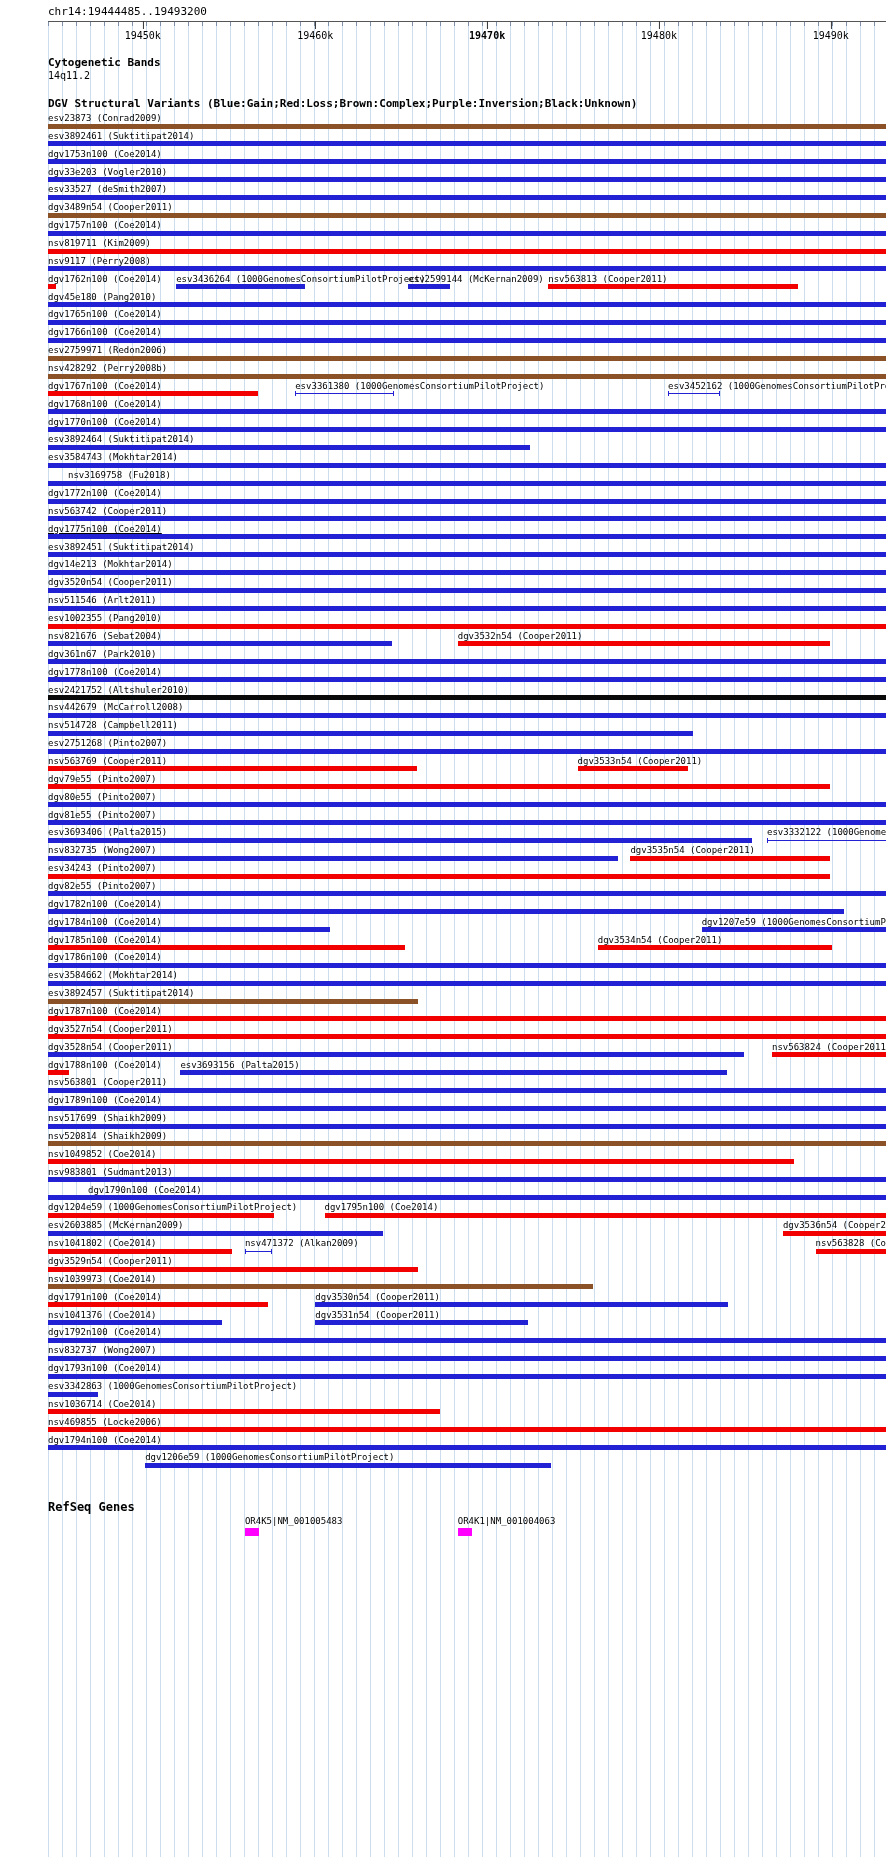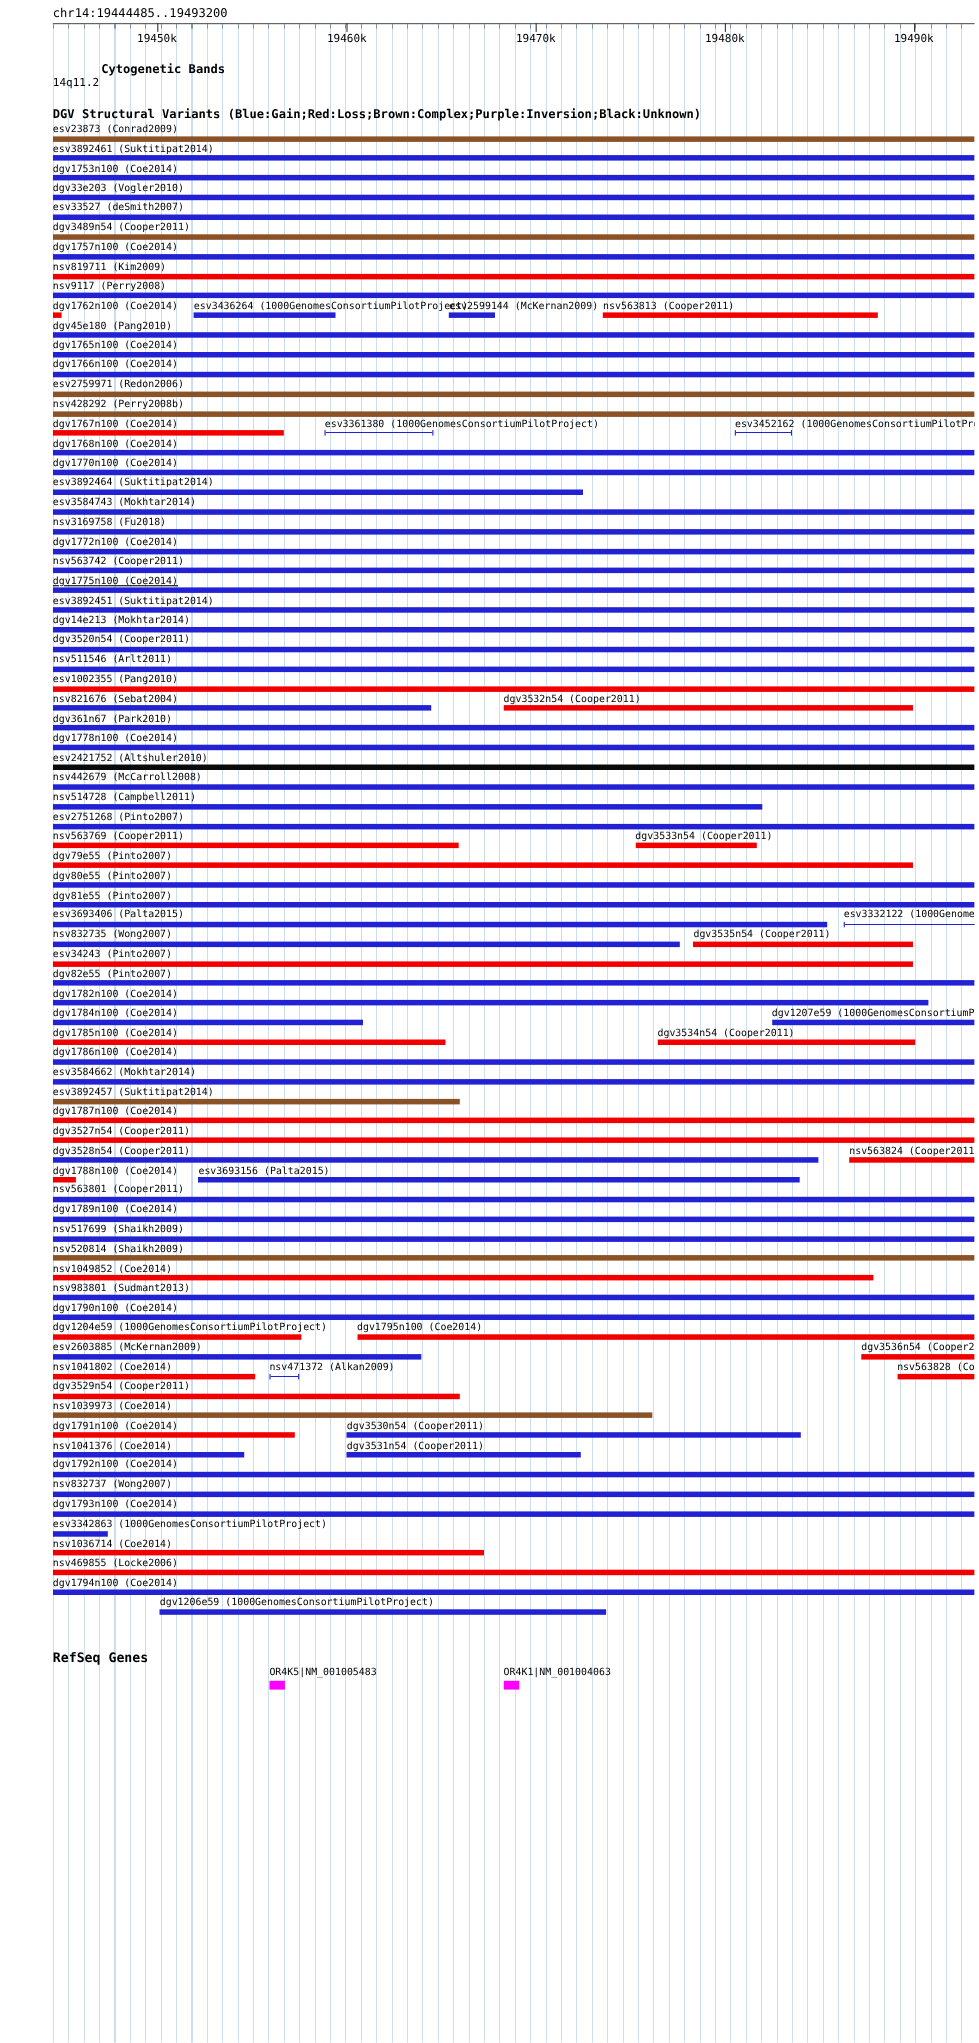--- a/index.html
+++ b/index.html
@@ -8,21 +8,21 @@
   .track{position:absolute;left:48px;top:0;width:838px;height:1857px;}
   .grid{position:absolute;left:0;top:21px;width:100%;height:1836px;
         background:repeating-linear-gradient(to right,#ccdded 0px,#ccdded 1px,transparent 1px,transparent 14px);}
   .pos{position:absolute;top:5px;left:0;font-size:11px;white-space:pre;}
   .ruler{position:absolute;top:21px;left:0;width:100%;height:6px;border-top:1px solid #555;
          background:repeating-linear-gradient(to right,#7f8fae 0px,#7f8fae 1px,transparent 1px,transparent 14px);
          background-size:100% 4px;background-repeat:no-repeat;}
   #ruler-nums{position:absolute;top:30px;left:0;width:100%;height:12px;}
   .ruler-num{position:absolute;top:0;transform:translateX(-50%);font-size:10px;white-space:pre;}
   .ruler-num::before{content:"";position:absolute;left:50%;top:-9px;width:1px;height:8px;background:#333;}
-  .cyto-title{position:absolute;top:56px;left:0;font-size:11px;font-weight:bold;white-space:pre;padding-left:44px;}
+  .cyto-title{position:absolute;top:56px;left:0;font-size:11px;font-weight:bold;white-space:pre;}
   .cyto-band{position:absolute;top:70px;left:0;font-size:10px;white-space:pre;}
   .dgv-title{position:absolute;top:97px;left:0;font-size:11px;font-weight:bold;white-space:pre;}
   #dgv-rows{position:absolute;top:112px;left:0;width:838px;height:1378px;overflow:hidden;}
   .dgv-row{position:relative;height:17.87px;}
   .v-label{position:absolute;top:1px;font-size:9px;line-height:10px;white-space:pre;}
   .v-bar{position:absolute;top:11.5px;height:5px;}
   .refseq-title{position:absolute;top:1500px;left:0;font-size:12px;font-weight:bold;white-space:pre;}
   #refseq-track{position:absolute;top:1516px;left:0;width:838px;height:26px;}
   .gene-label{position:absolute;top:0;font-size:9px;white-space:pre;}
   .gene-box{position:absolute;top:12px;height:8px;}
@@ -31,21 +31,21 @@
 <body>
 
 <div class="page">
   <div class="track">
     <div class="grid"></div>
     <div class="pos">chr14:19444485..19493200</div>
     <div class="ruler"></div>
     <div id="ruler-nums">
         <span class="ruler-num" style="left: 11.3%;">19450k</span>
         <span class="ruler-num" style="left: 31.9%;">19460k</span>
-        <span class="ruler-num" style="left: 52.4%;">19470k</span>
+        <span class="ruler-num" style="left: 52.4%; font-weight: bold;">19470k</span>
         <span class="ruler-num" style="left: 72.9%;">19480k</span>
         <span class="ruler-num" style="left: 93.4%;">19490k</span>
       </div>
     <div class="cyto-title">Cytogenetic Bands</div>
     <div class="cyto-band">14q11.2</div>
     <div class="dgv-title">DGV Structural Variants (Blue:Gain;Red:Loss;Brown:Complex;Purple:Inversion;Black:Unknown)</div>
     <div id="dgv-rows">
         <div class="dgv-row">
           <span class="v-label" style="left: 0%;">esv23873 (Conrad2009)</span>
           <div class="v-bar" style="left: 0%; width: 100%; background: rgb(138, 82, 38);"></div>
@@ -130,21 +130,21 @@
         </div>
         <div class="dgv-row">
           <span class="v-label" style="left: 0%;">esv3892464 (Suktitipat2014)</span>
           <div class="v-bar" style="left: 0%; width: 57.5%; background: rgb(34, 34, 212);"></div>
         </div>
         <div class="dgv-row">
           <span class="v-label" style="left: 0%;">esv3584743 (Mokhtar2014)</span>
           <div class="v-bar" style="left: 0%; width: 100%; background: rgb(34, 34, 212);"></div>
         </div>
         <div class="dgv-row">
-          <span class="v-label" style="left: 0%;">nsv3169758 (Fu2018)</span>
+          <span class="v-label" style="left: 0%; padding-left: 20px;">nsv3169758 (Fu2018)</span>
           <div class="v-bar" style="left: 0%; width: 100%; background: rgb(34, 34, 212);"></div>
         </div>
         <div class="dgv-row">
           <span class="v-label" style="left: 0%;">dgv1772n100 (Coe2014)</span>
           <div class="v-bar" style="left: 0%; width: 100%; background: rgb(34, 34, 212);"></div>
         </div>
         <div class="dgv-row">
           <span class="v-label" style="left: 0%;">nsv563742 (Cooper2011)</span>
           <div class="v-bar" style="left: 0%; width: 100%; background: rgb(34, 34, 212);"></div>
         </div>
@@ -306,21 +306,21 @@
         </div>
         <div class="dgv-row">
           <span class="v-label" style="left: 0%;">nsv1049852 (Coe2014)</span>
           <div class="v-bar" style="left: 0%; width: 89%; background: rgb(242, 0, 0);"></div>
         </div>
         <div class="dgv-row">
           <span class="v-label" style="left: 0%;">nsv983801 (Sudmant2013)</span>
           <div class="v-bar" style="left: 0%; width: 100%; background: rgb(34, 34, 212);"></div>
         </div>
         <div class="dgv-row">
-          <span class="v-label" style="left: 0%;">dgv1790n100 (Coe2014)</span>
+          <span class="v-label" style="left: 0%; padding-left: 40px;">dgv1790n100 (Coe2014)</span>
           <div class="v-bar" style="left: 0%; width: 100%; background: rgb(34, 34, 212);"></div>
         </div>
         <div class="dgv-row">
           <span class="v-label" style="left: 0%;">dgv1204e59 (1000GenomesConsortiumPilotProject)</span>
           <div class="v-bar" style="left: 0%; width: 27%; background: rgb(242, 0, 0);"></div>
           <span class="v-label" style="left: 33%;">dgv1795n100 (Coe2014)</span>
           <div class="v-bar" style="left: 33%; width: 67%; background: rgb(242, 0, 0);"></div>
         </div>
         <div class="dgv-row">
           <span class="v-label" style="left: 0%;">esv2603885 (McKernan2009)</span>

